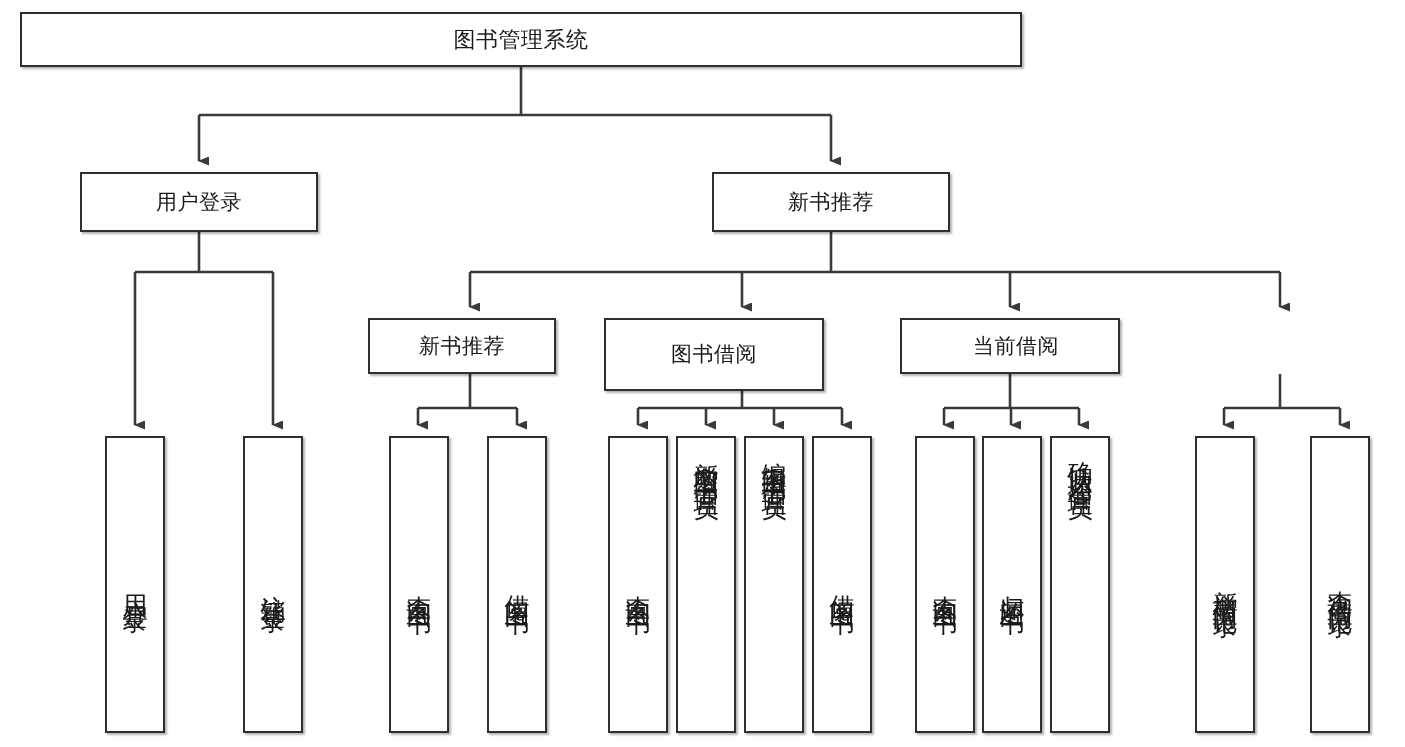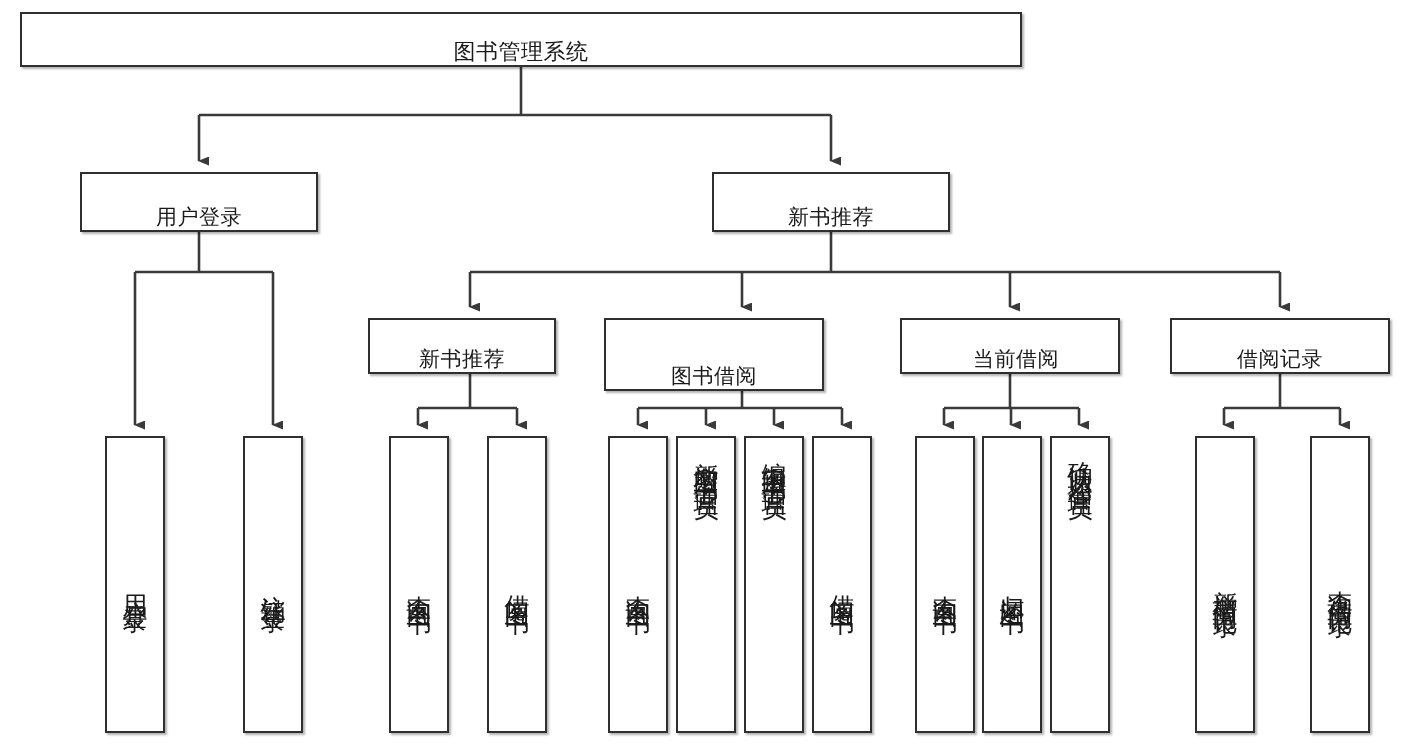--- a/index.html
+++ b/index.html
@@ -26,21 +26,21 @@
     height: 747px;
     pointer-events: none;
   }
   .node {
     position: absolute;
     box-sizing: border-box;
     background: #ffffff;
     border: 2px solid #2f2f2f;
     box-shadow: 2px 2px 2px rgba(0,0,0,0.30);
     display: flex;
-    align-items: flex-end;
+    align-items: center;
     justify-content: center;
     color: #1a1a1a;
     z-index: 2;
   }
   .node .label {
     display: block;
     text-align: center;
     line-height: 1.18;
     letter-spacing: 0.5px;
   }
@@ -142,23 +142,20 @@
 
   <div class="node horiz" id="node-l2-0" style="left: 360px; top: 318px; width: 188px; height: 56px; margin-left: 8px;">
     <span class="label">新书推荐</span>
   </div>
   <div class="node horiz" id="node-l2-1" style="left: 604px; top: 318px; width: 220px; height: 73px;">
     <span class="label">图书借阅</span>
   </div>
   <div class="node horiz" id="node-l2-2" style="left: 900px; top: 318px; width: 220px; height: 56px; padding-left: 12px;">
     <span class="label">当前借阅</span>
   </div>
-  <div class="node horiz" id="node-l2-3" style="left: 1170px; top: 318px; width: 220px; height: 56px;">
-    <span class="label">借阅记录</span>
-  </div>
 
   <div class="node leaf centered" id="node-leaf-0" style="left: 105px; top: 436px; width: 60px; height: 297px;">
     <span class="label">用户登录</span>
   </div>
   <div class="node leaf centered" id="node-leaf-1" style="left: 243px; top: 436px; width: 60px; height: 297px;">
     <span class="label">注销登录</span>
   </div>
   <div class="node leaf centered" id="node-leaf-2" style="left: 389px; top: 436px; width: 60px; height: 297px;">
     <span class="label">查询图书</span>
   </div>

